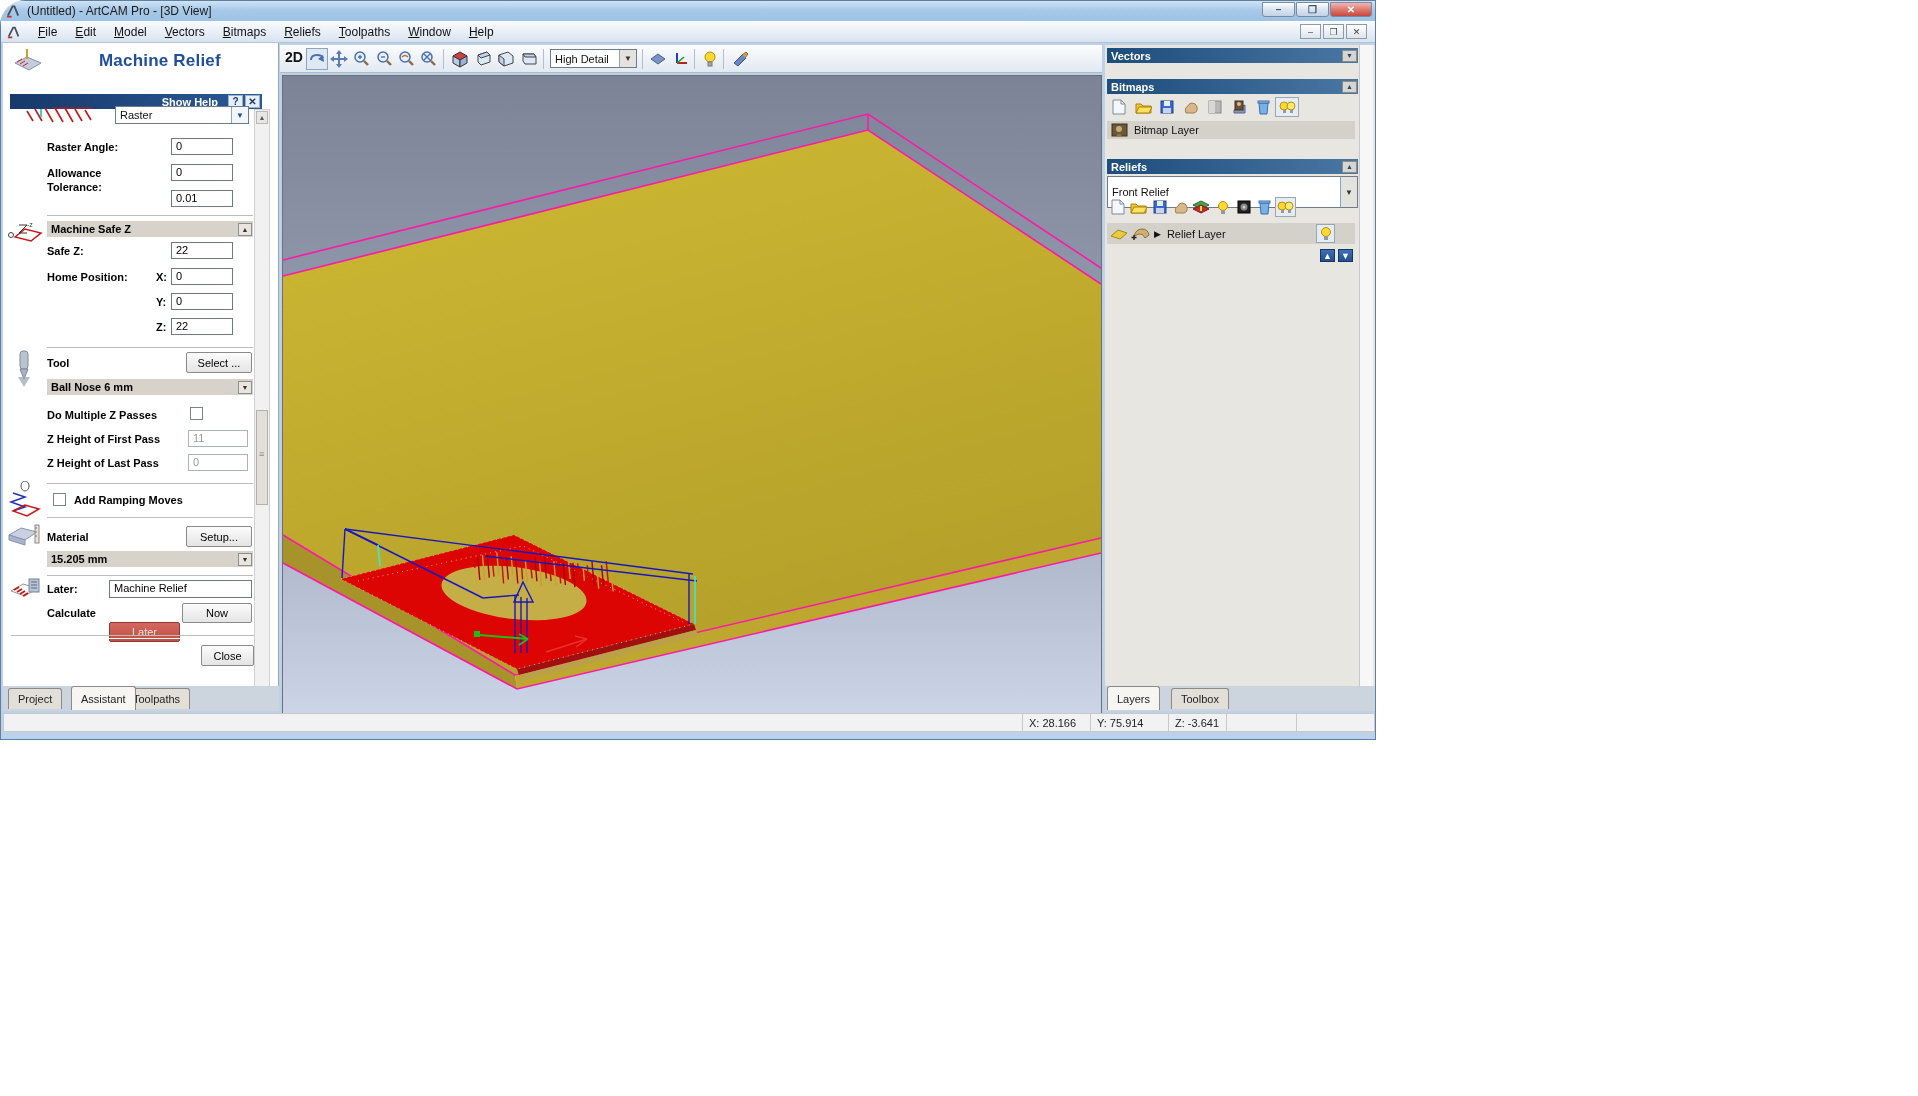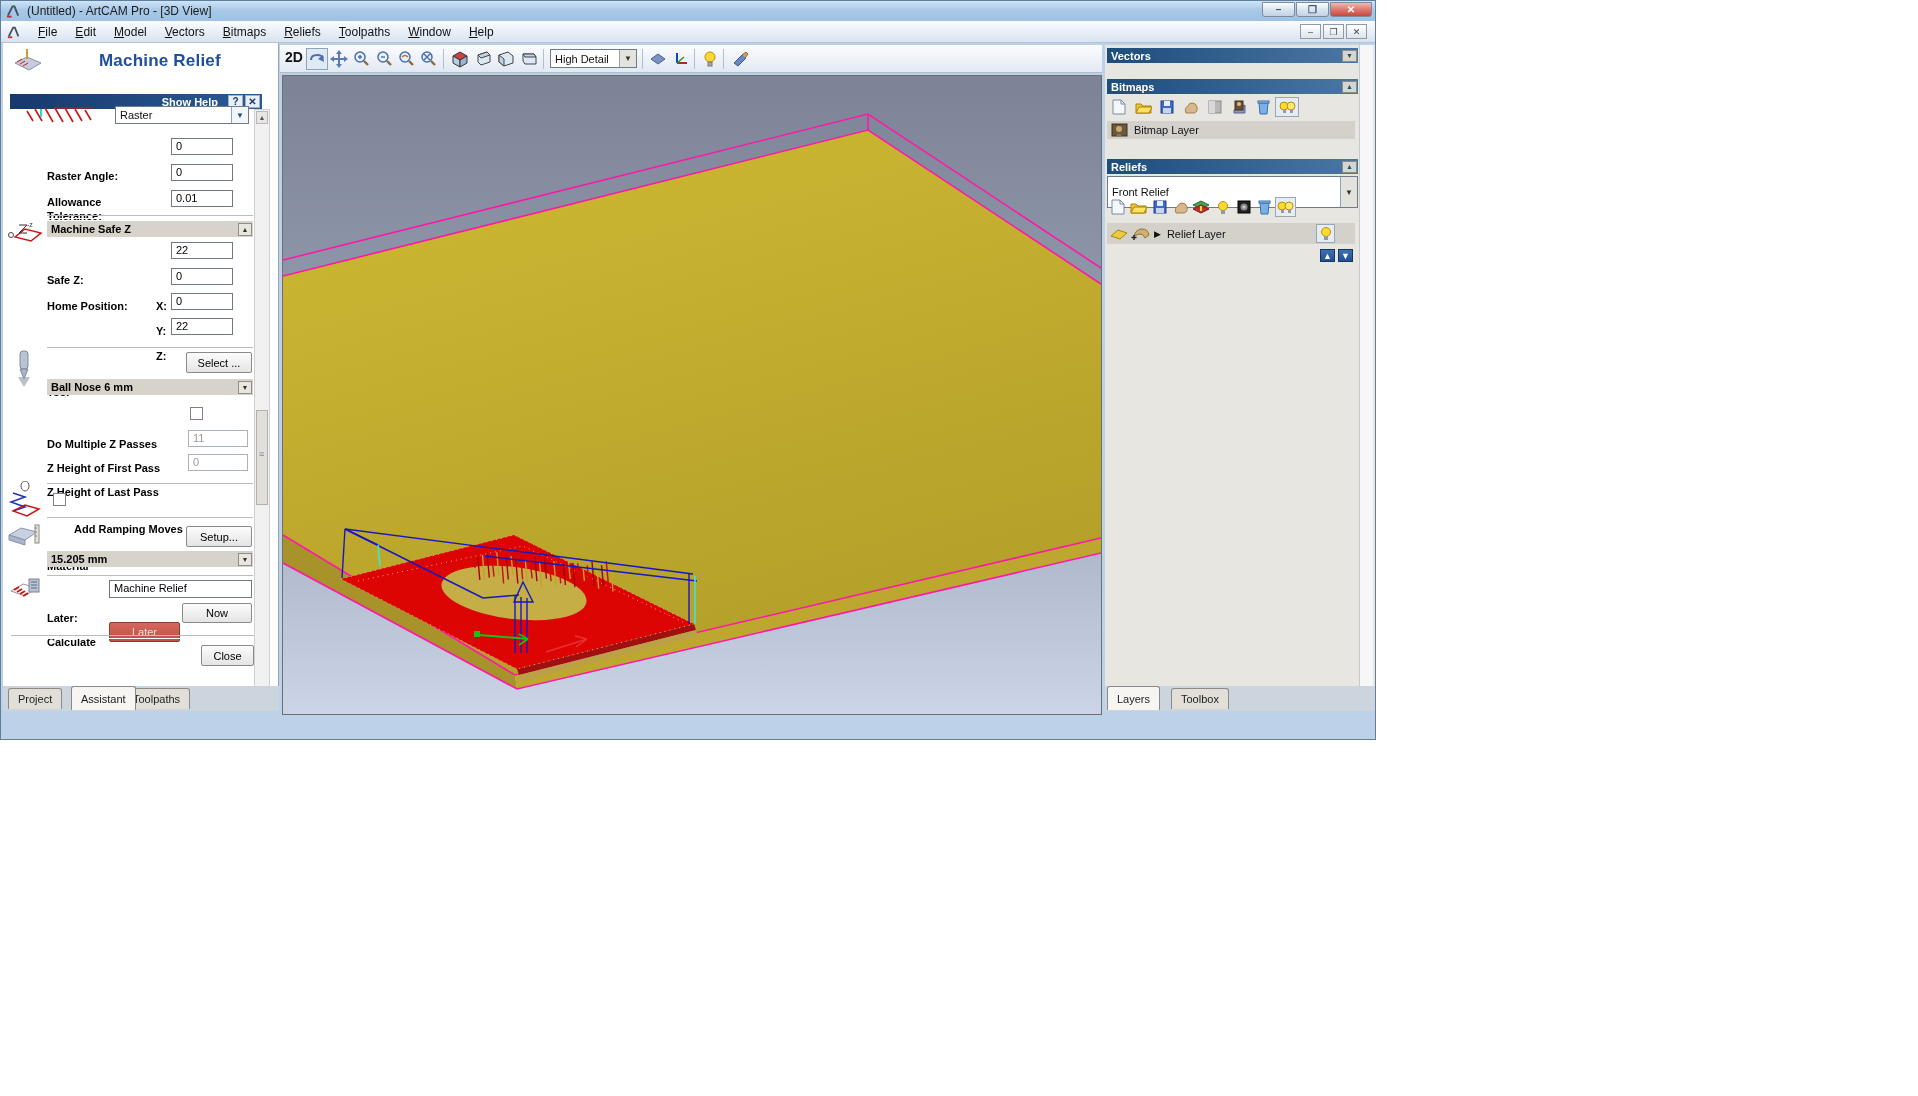--- a/index.html
+++ b/index.html
@@ -1,17 +1,17 @@
 <!DOCTYPE html>
 <html><head>
 <meta charset="utf-8">
 <style>
   html,body{margin:0;padding:0;background:#ffffff;}
   .canvas{position:relative;width:1918px;height:1096px;background:#ffffff;overflow:hidden;
-          font-family:"Liberation Sans",sans-serif;-webkit-font-smoothing:antialiased;}
+          font-family:"Liberation Sans",sans-serif;border-radius:26px;-webkit-font-smoothing:antialiased;}
   .app{position:absolute;left:0;top:0;width:1376px;height:740px;
        background:#bdd2e8;border:1px solid #5f7f9f;box-sizing:border-box;}
   
   .titlebar{position:absolute;left:0;top:0;width:100%;height:20px;
     background:linear-gradient(#cfe3f6,#a8c9e8 45%,#9cc2e4);display:flex;align-items:center;}
   .app-icon{width:15px;height:14px;margin:0 6px 0 5px;}
   .title-text{font-size:12px;color:#1c1c1c;}
   .winbtns{position:absolute;right:3px;top:1px;display:flex;}
   .wbtn{width:33px;height:15px;border:1px solid #7a8aa0;border-radius:0 0 3px 3px;
     background:linear-gradient(#fdfeff,#d9e4f0 50%,#c3d3e4);display:flex;align-items:center;justify-content:center;
@@ -35,21 +35,21 @@
   .showhelp{position:absolute;left:7px;top:51px;width:252px;height:15px;
     background:linear-gradient(90deg,#17396b,#2a5a96);display:flex;align-items:center;justify-content:flex-end;}
   .showhelp .t{color:#fff;font-size:11px;font-weight:bold;margin-right:10px;}
   .hbtn{width:15px;height:13px;background:#e8eef6;border:1px solid #9db0c8;margin-right:2px;
     font-size:10px;font-weight:bold;color:#17396b;display:flex;align-items:center;justify-content:center;box-sizing:border-box;}
   .combo{position:absolute;background:#fff;border:1px solid #6e7b8a;box-sizing:border-box;
     font-size:11px;color:#111;display:flex;align-items:center;}
   .combo .val{flex:1;padding-left:4px;white-space:nowrap;overflow:hidden;}
   .combo .drop{width:16px;align-self:stretch;border-left:1px solid #8fa2c0;background:#f2f5fa;
     display:flex;align-items:center;justify-content:center;font-size:8px;color:#1d4d8c;}
-  .lbl{position:absolute;font-size:11px;font-weight:bold;color:#000;white-space:nowrap;margin-top:29px;}
+  .lbl{position:absolute;font-size:11px;font-weight:bold;color:#000;white-space:nowrap;}
   .field{position:absolute;width:62px;height:17px;background:#fff;border:1px solid #707883;
     font-size:11px;color:#000;padding-left:4px;box-sizing:border-box;line-height:15px;}
   .field.dis{color:#9a9a9a;border-color:#aab2bb;}
   .divider{position:absolute;left:44px;width:206px;height:2px;
     border-top:1px solid #bcbcbc;border-bottom:1px solid #fff;}
   .band{position:absolute;left:44px;width:206px;height:16px;background:#d7d3cb;
     display:flex;align-items:center;box-sizing:border-box;padding-left:4px;}
   .band .bt{flex:1;font-size:11px;font-weight:bold;color:#000;}
   .bandbtn{width:14px;height:13px;background:#e9e6e0;border:1px solid #8d8d8d;margin-right:1px;
     font-size:7px;color:#333;display:flex;align-items:center;justify-content:center;box-sizing:border-box;}
@@ -644,15 +644,23 @@
     <div class="tab" style="left:5px">Project</div>
     <div class="tab active" style="left:68px">Assistant</div>
     <div class="tab" style="left:120px">Toolpaths</div>
   </div>
 
   <div class="tabbar-right">
     <div class="tab active" style="left:2px">Layers</div>
     <div class="tab" style="left:66px">Toolbox</div>
   </div>
 
+  <div class="statusbar">
+    <div class="scell" style="left:0;width:1018px;border-left:none"></div>
+    <div class="scell" style="left:1018px;width:68px">X: 28.166</div>
+    <div class="scell" style="left:1086px;width:78px">Y: 75.914</div>
+    <div class="scell" style="left:1164px;width:58px">Z: -3.641</div>
+    <div class="scell" style="left:1222px;width:70px"></div>
+    <div class="scell" style="left:1292px;width:78px"></div>
+  </div>
 
 </div>
 </div>
 
 </body></html>

